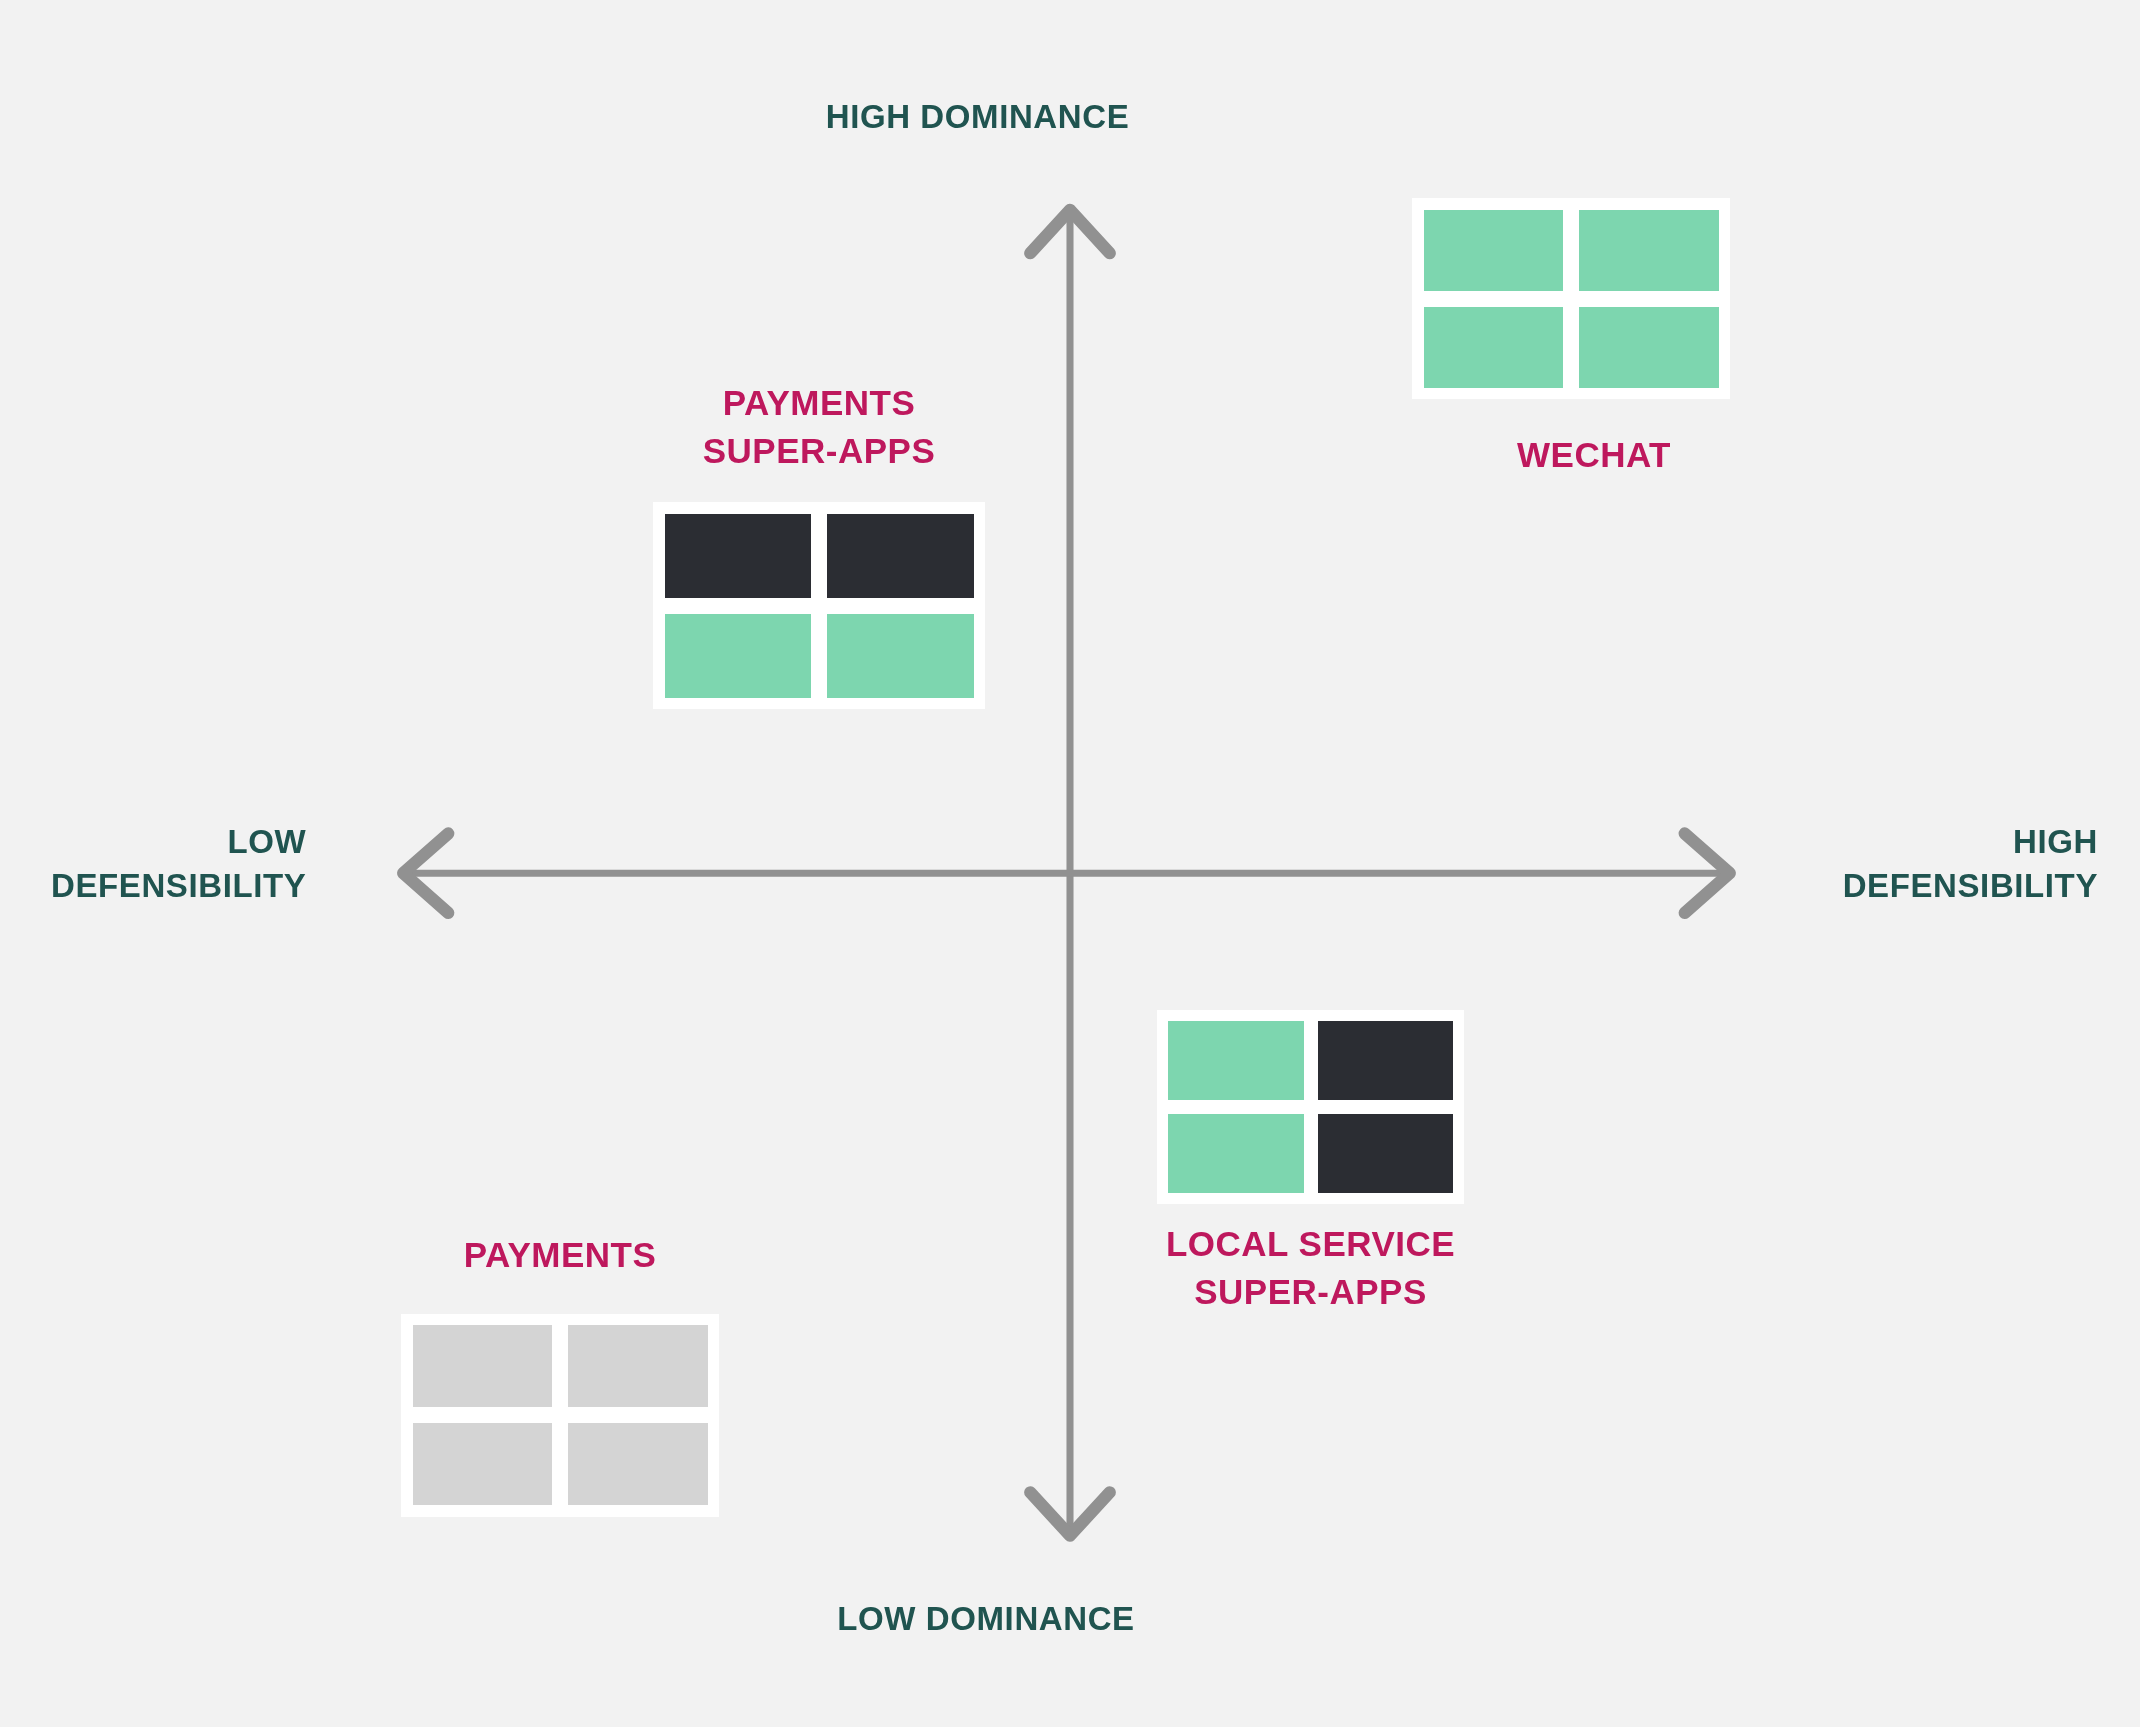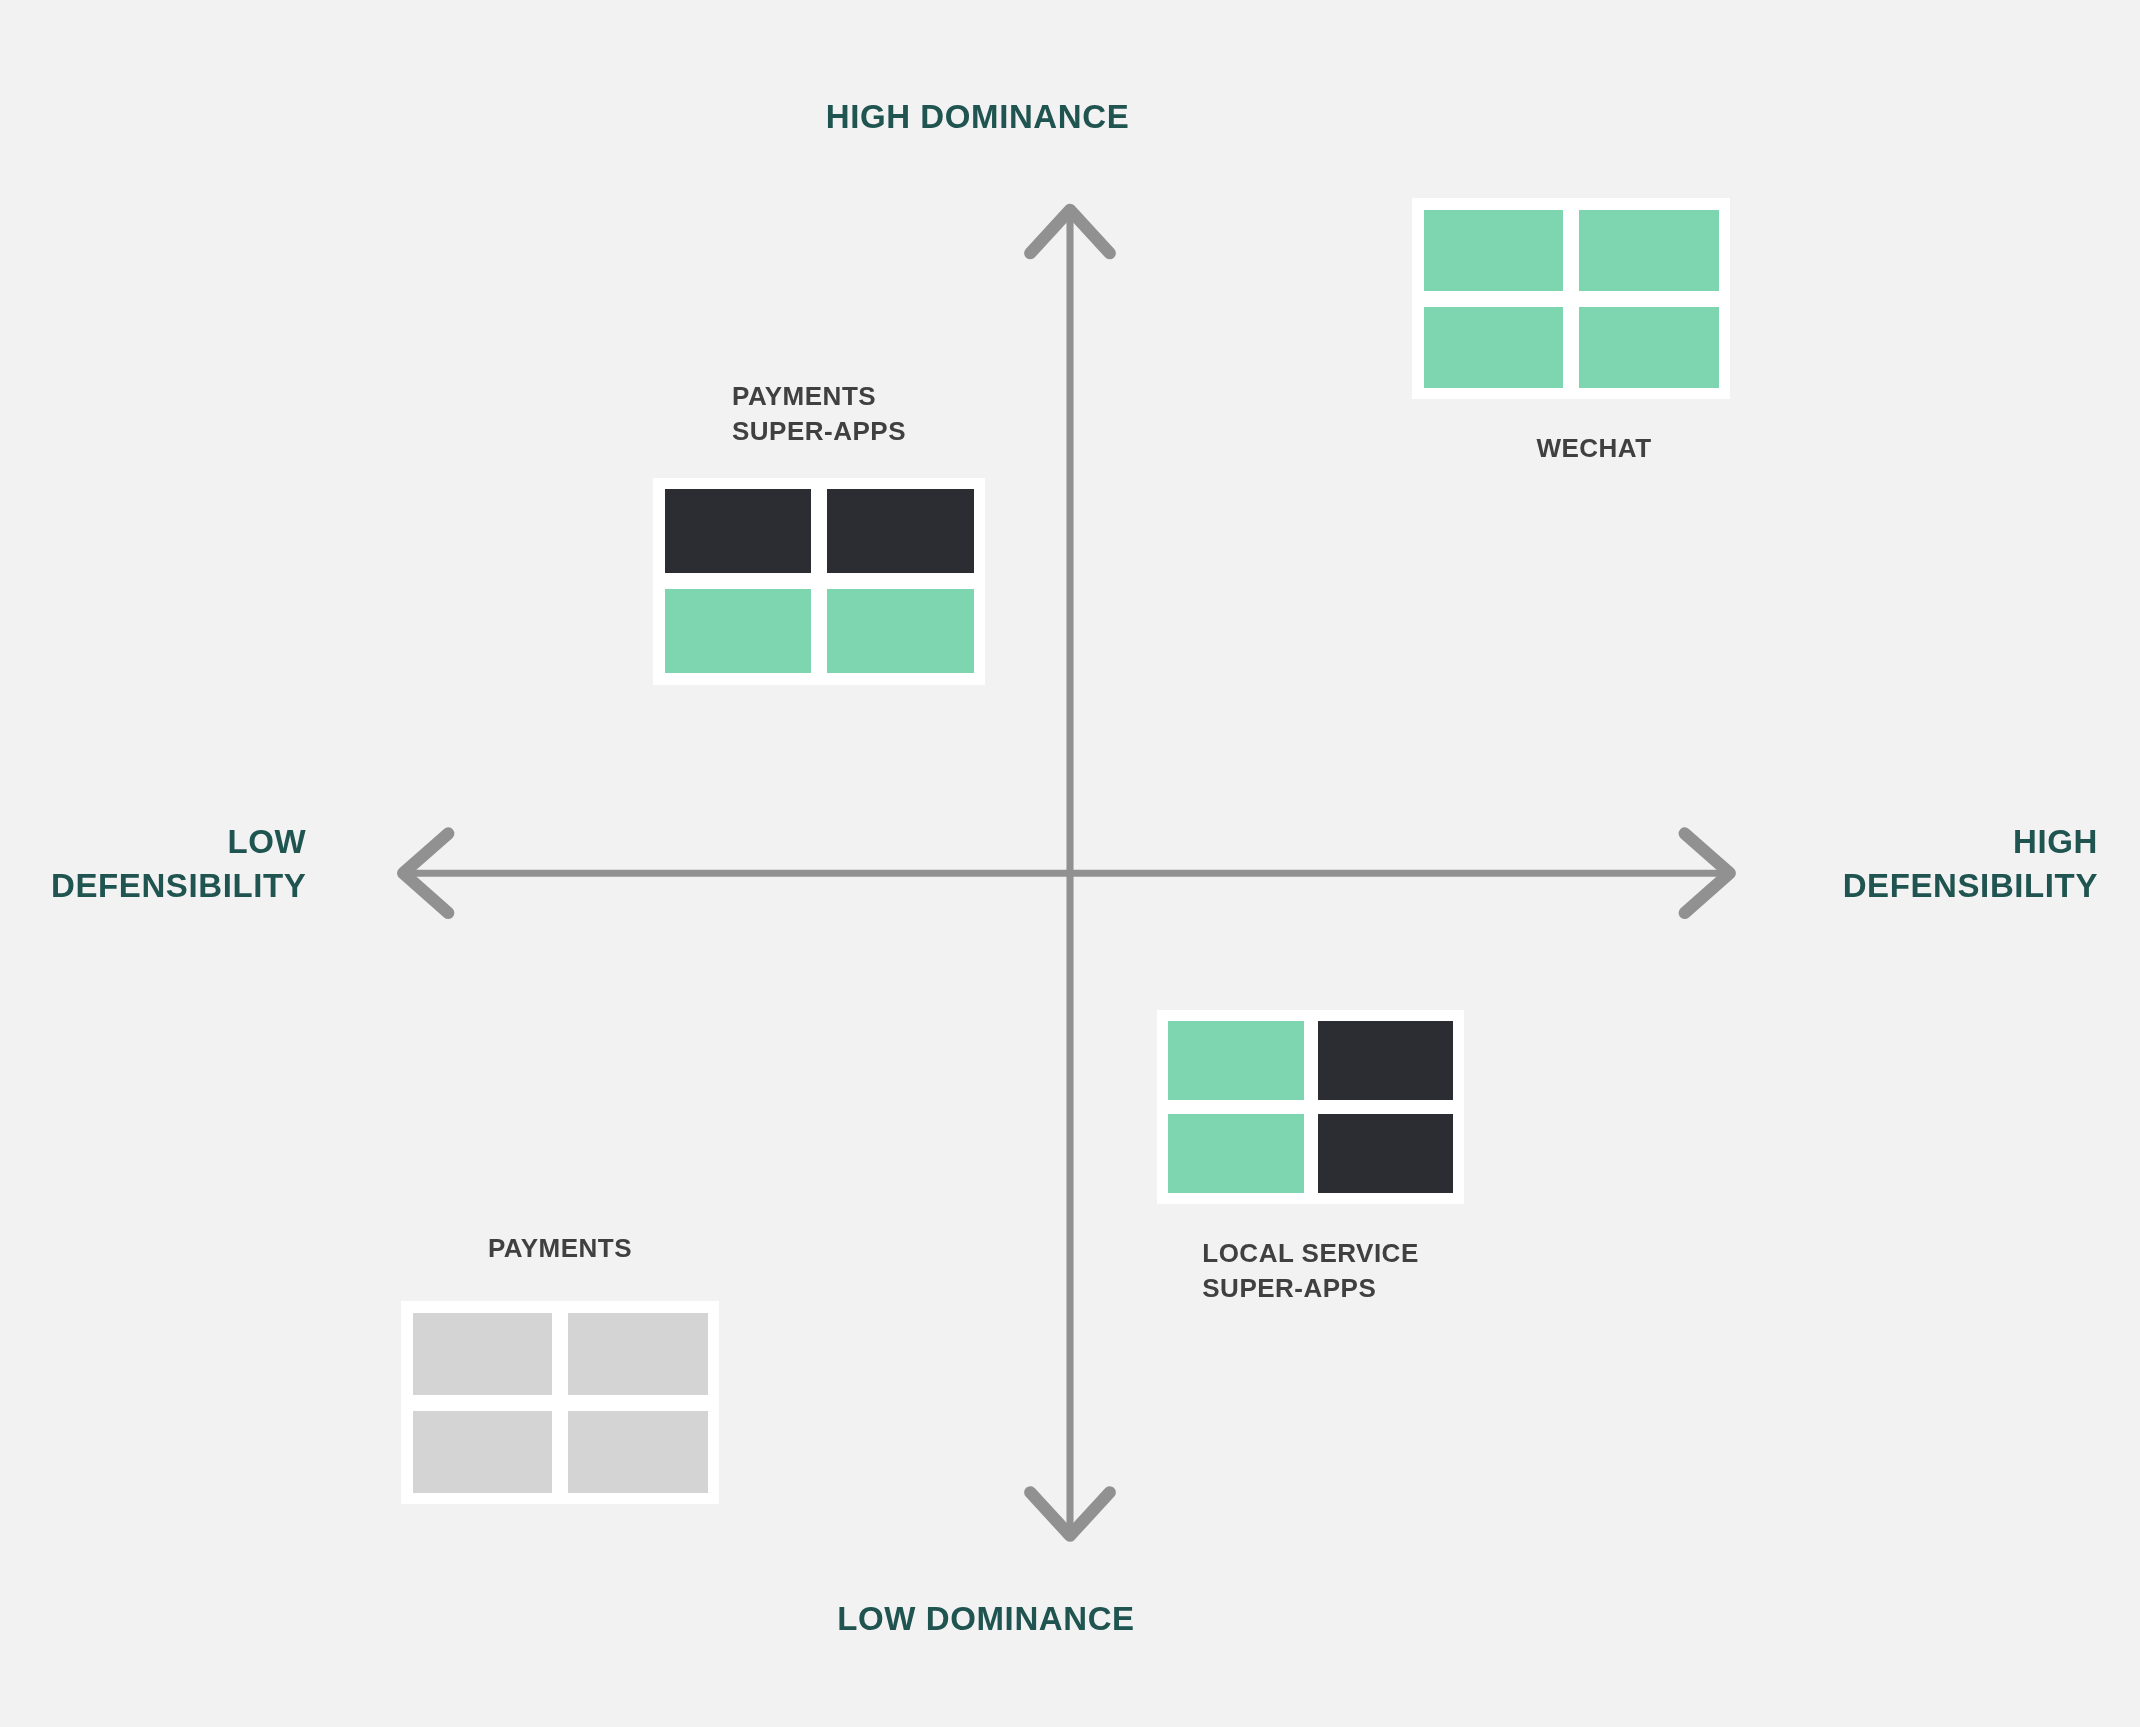--- a/index.html
+++ b/index.html
@@ -63,26 +63,26 @@
   }
 
   
   .quad-item {
     position: absolute;
     display: flex;
     flex-direction: column;
     align-items: center;
   }
   .quad-label {
-    color: #404040;
+    color: #be185d;
     font-weight: 700;
-    font-size: 26px;
+    font-size: 35px;
     letter-spacing: 0.5px;
     line-height: 1.36;
-    text-align: left;
+    text-align: center;
     white-space: pre-line;
   }
 
   
   .app-icon {
     display: grid;
     grid-template-columns: 1fr 1fr;
     grid-template-rows: 1fr 1fr;
     background: #ffffff;
   }
@@ -91,21 +91,21 @@
   
   #item-payments      { left: 653px;  top: 379px;  width: 332px; }
   #item-payments .app-icon   { width: 332px; height: 207px; gap: 16px; padding: 11.5px; box-sizing: border-box; margin-top: 28px; }
 
   #item-wechat        { left: 1412px; top: 198px;  width: 318px; }
   #item-wechat .app-icon     { width: 318px; height: 201px; gap: 16px; padding: 11.5px; box-sizing: border-box; }
   #item-wechat .quad-label   { margin-top: 32px; margin-left: 46px; }
 
   #item-local         { left: 1157px; top: 1010px; width: 307px; }
   #item-local .app-icon      { width: 307px; height: 194px; gap: 14px; padding: 10.6px; box-sizing: border-box; }
-  #item-local .quad-label    { margin-top: 32px; }
+  #item-local .quad-label    { margin-top: 16px; }
 
   #item-wannabes      { left: 401px;  top: 1231px; width: 318px; }
   #item-wannabes .app-icon   { width: 318px; height: 203px; gap: 16px; padding: 11.5px; box-sizing: border-box; margin-top: 35px; }
 </style>
 </head>
 <body>
 
 <div id="stage">
 
   <svg id="axes" viewBox="0 0 2426 1958" xmlns="http://www.w3.org/2000/svg">

